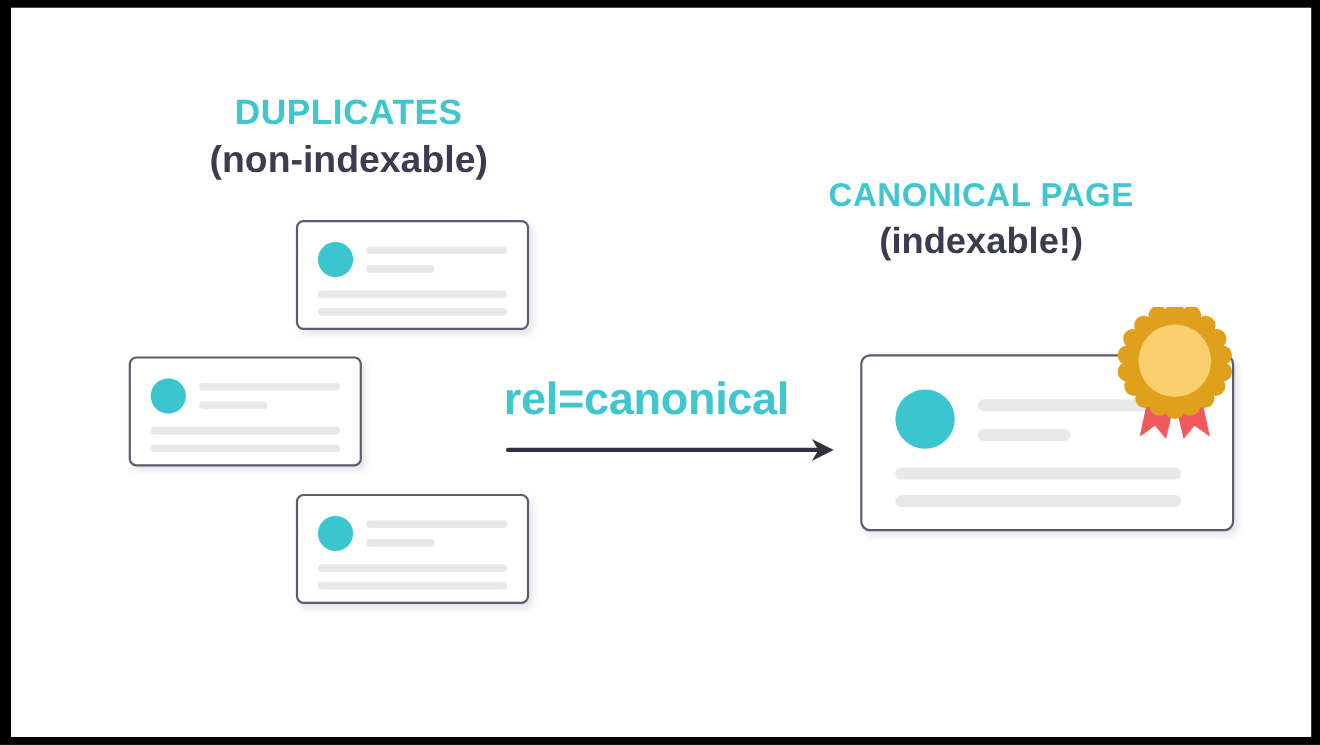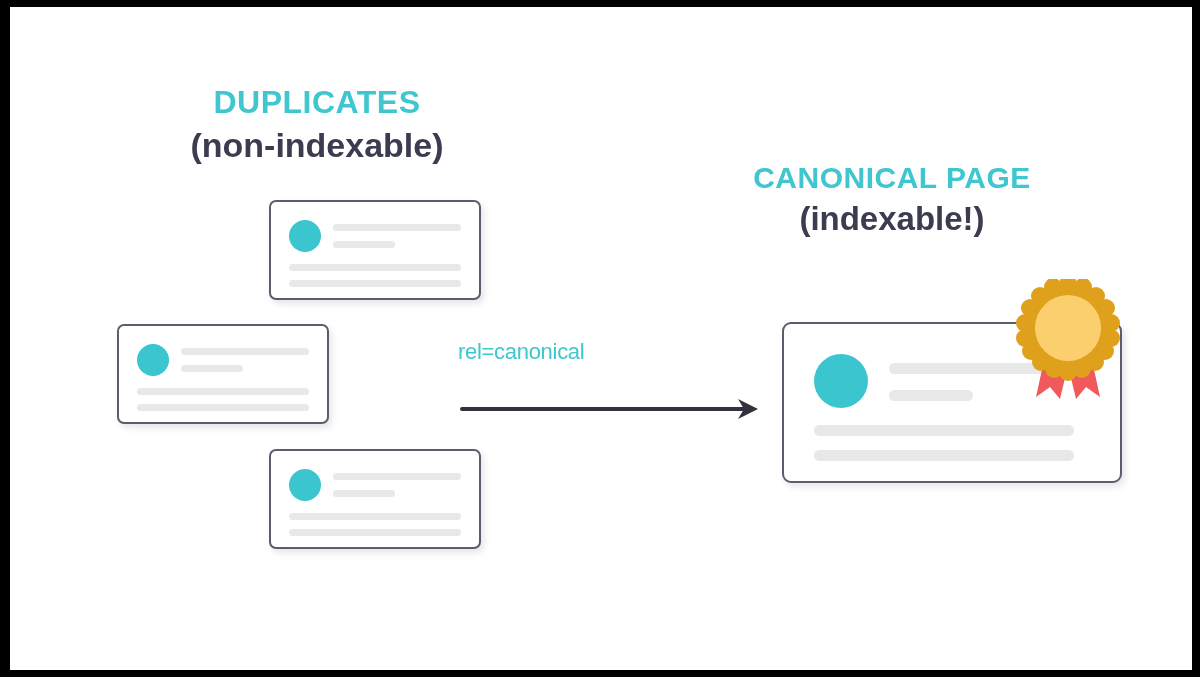--- a/index.html
+++ b/index.html
@@ -92,22 +92,22 @@
     left:1006px; top:272px;
     width:104px; height:122px;
   }
   #award-badge svg { display:block; width:104px; height:122px; }
 
   
   #rel-label {
     position:absolute;
     left:448px; top:332px;
     width:300px;
-    font-size:22px;
-    font-weight:400;
+    font-size:41px;
+    font-weight:700;
     color:#3FC6CE;
     white-space:nowrap;
     letter-spacing:-0.3px;
   }
   #flow-arrow {
     position:absolute;
     left:446px; top:385px;
     width:306px; height:32px;
   }
   #flow-arrow svg { display:block; width:306px; height:32px; }

